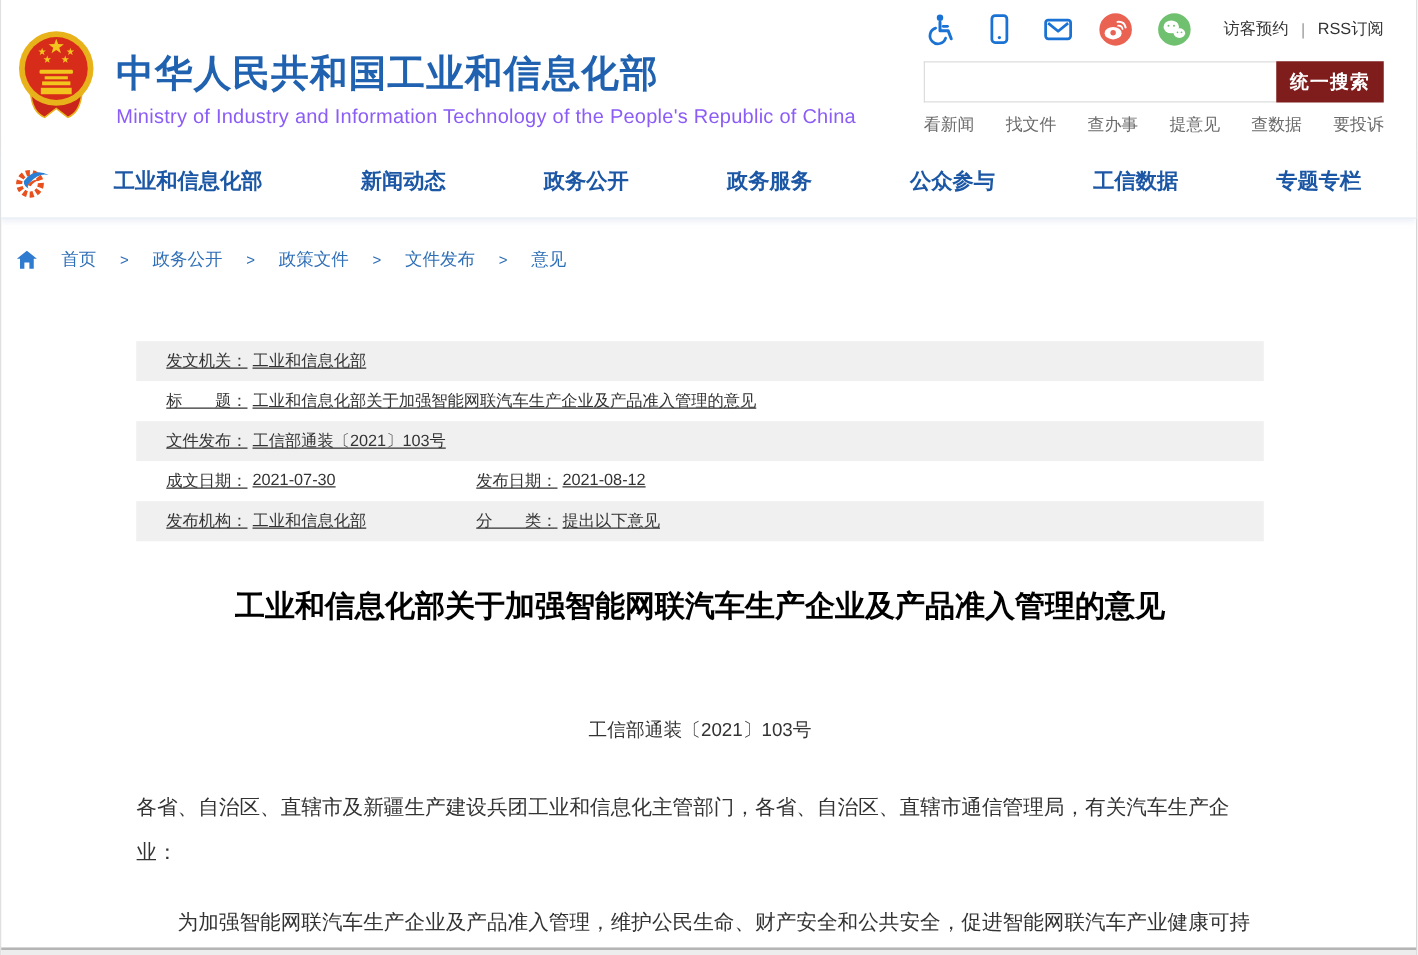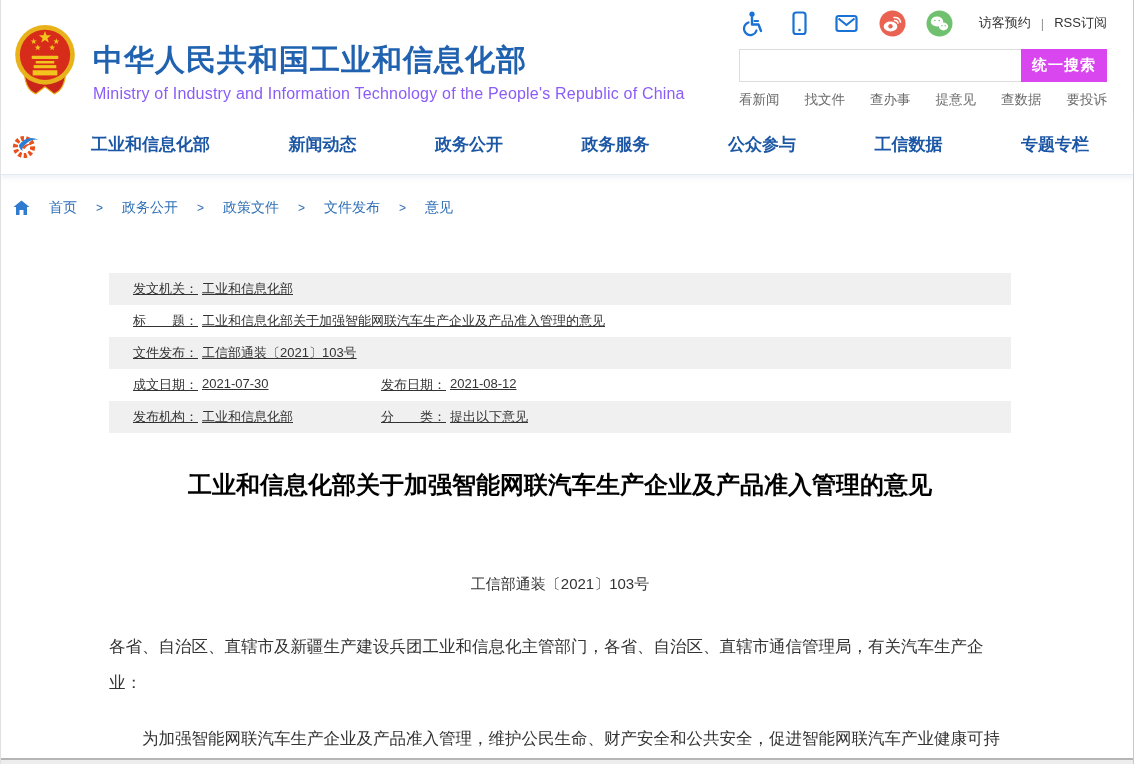--- a/index.html
+++ b/index.html
@@ -24,21 +24,21 @@
 
   .header-right { position:absolute; top:8px; right:26px; width:368px; }
   .icons-row { display:flex; align-items:center; justify-content:space-between; gap:15px; height:30px; }
   .icons-row .hicon { width:27px; height:27px; cursor:pointer; flex:0 0 auto; }
   .top-links { display:flex; align-items:center; gap:10px; margin-left:6px; }
   .top-link { font-size:13px; color:#333; cursor:pointer; white-space:nowrap; }
   .top-sep { color:#999; font-size:13px; }
 
   .search-row { display:flex; margin-top:11px; height:33px; }
   .search-input { flex:1; border:1px solid #ddd; border-right:none; padding:0 10px; font-size:14px; outline:none; background:#fff; }
-  .search-btn { width:86px; background:#d946ef; color:#fff; border:none; font-size:15px; font-weight:bold; cursor:pointer; letter-spacing:1px; }
+  .search-btn { width:86px; background:#7f1d1d; color:#fff; border:none; font-size:15px; font-weight:bold; cursor:pointer; letter-spacing:1px; }
 
   .quick-links { display:flex; justify-content:space-between; margin-top:9px; font-size:13.5px; color:#6b6b6b; }
   .quick-links span { cursor:pointer; }
 
   
   .nav { height:60px; display:flex; align-items:center; padding:0 44px 0 10px;
          border-bottom:1px solid #e4eaf3; box-shadow:0 3px 4px rgba(225,232,242,.55); background:#fff; }
   .nav-logo { width:32px; height:32px; margin-right:48px; cursor:pointer; flex:0 0 auto; }
   .nav-items { flex:1; display:flex; justify-content:space-between; align-items:center; }
   .nav-item { font-size:17px; font-weight:bold; color:#1c57a5; cursor:pointer; white-space:nowrap; }
@@ -56,21 +56,21 @@
   .meta-row { display:flex; height:32px; align-items:center; padding-left:24px; background:#fff;text-decoration:underline; }
   .meta-row.odd { background:#f0f0f0; }
   .meta-cell { display:flex; white-space:nowrap; }
   .meta-cell.first { min-width:248px; }
   .meta-label { color:#333; }
   .meta-value { color:#333; margin-left:4px; }
 
   .doc-title { margin-top:36px; text-align:center; font-size:24px; font-weight:bold; color:#000; letter-spacing:0; }
   .doc-number { margin-top:74px; text-align:center; font-size:15px; color:#333; }
   .doc-body { margin-top:34px; font-size:16.5px; color:#333; line-height:36px; }
-  .para { margin-top:0; }
+  .para { margin-top:0;font-family:Liberation Serif, serif; }
   .para + .para { margin-top:20px; }
   .para.indent { text-indent:2em; }
 
   .bottom-edge { position:absolute; left:0; right:0; bottom:0; height:6px;
                  background:#ededed; border-top:2px solid #b5b5b5; }
 </style>
 </head>
 <body>
 
 <div class="page">

